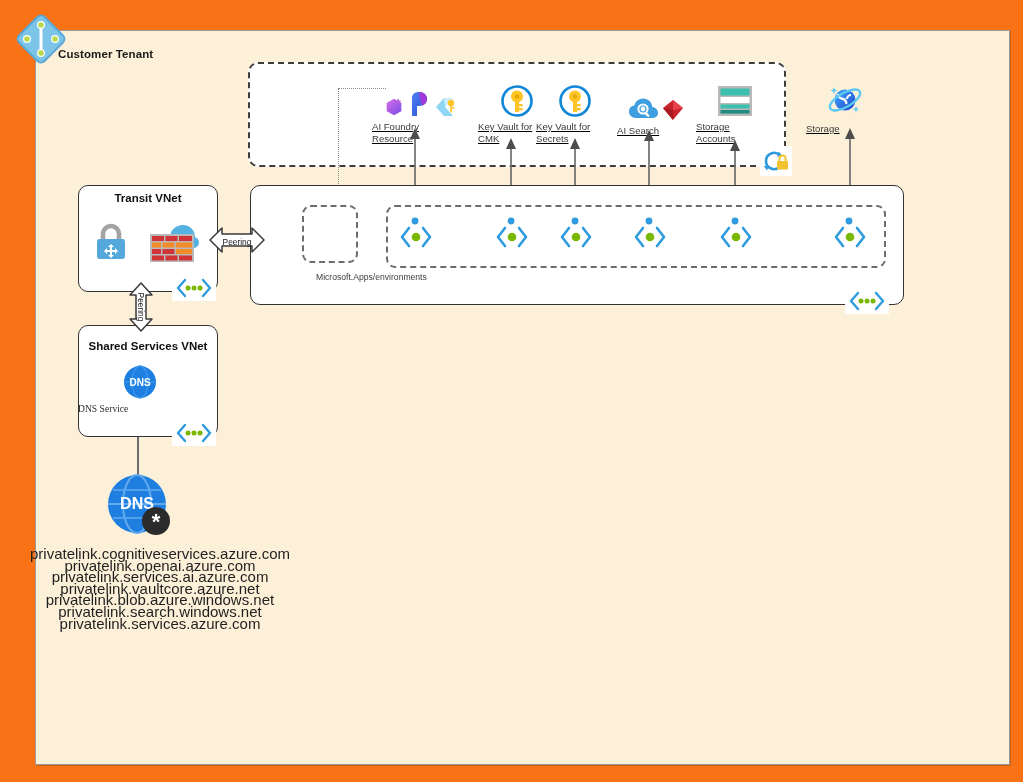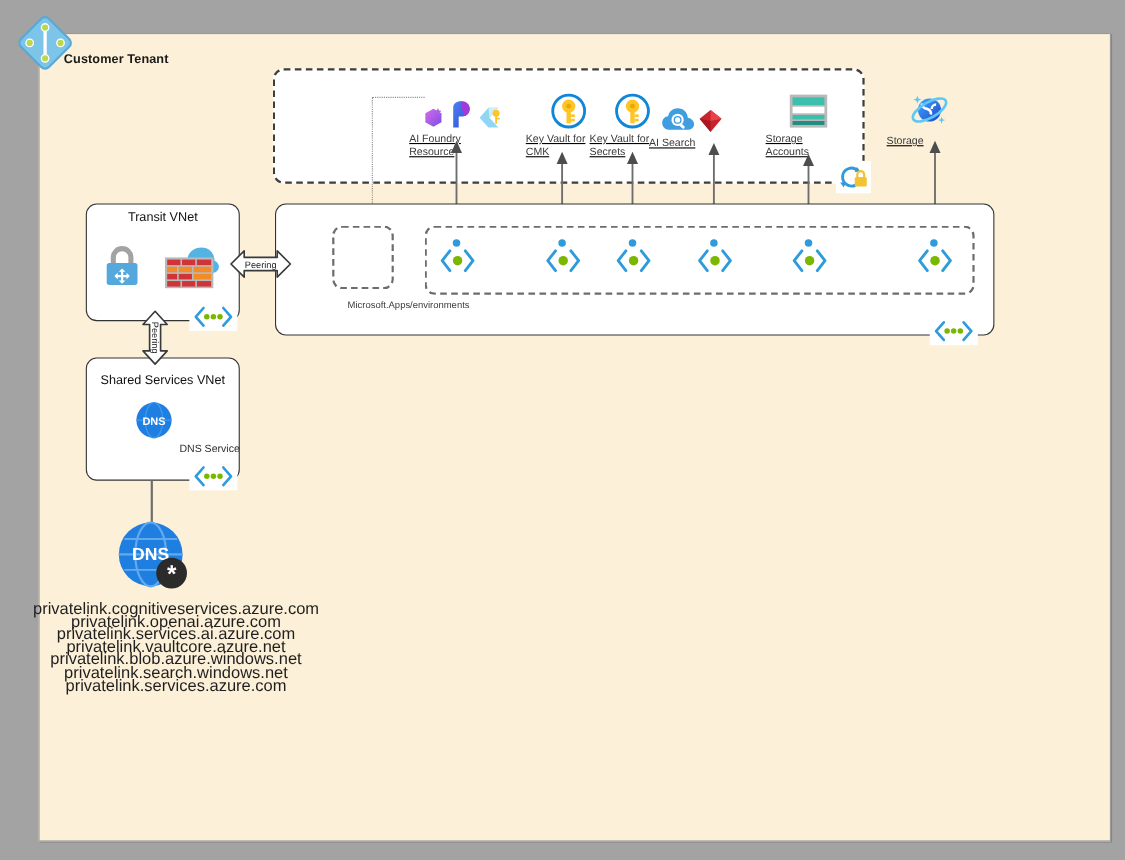--- a/index.html
+++ b/index.html
@@ -1,17 +1,17 @@
 <!DOCTYPE html>
 <html><head>
 <meta charset="utf-8">
 <style>
   html,body{margin:0;padding:0;background:#ffffff;}
   body{font-family:"Liberation Sans",sans-serif;}
-  #canvas{position:relative;width:1023px;height:782px;background:#a3a3a3;overflow:hidden;}
+  #canvas{position:relative;width:1023px;height:782px;background:#f97316;overflow:hidden;}
 
   
   #tenant-frame{
     position:absolute;left:35px;top:30px;width:975px;height:735px;
     background:#fdf0d8;border:1px solid #9a9a9a;box-sizing:border-box;
     box-shadow:1px 1px 0 rgba(0,0,0,.18);
   }
   #tenant-label{
     position:absolute;left:58px;top:48px;font-size:11.5px;font-weight:bold;color:#1a1a1a;
     letter-spacing:.1px;
@@ -22,21 +22,21 @@
   .dashbox{position:absolute;box-sizing:border-box;border:2.2px dashed #3d3d3d;border-radius:10px;background:#ffffff;}
   .solidbox{position:absolute;box-sizing:border-box;border:1.6px solid #333;border-radius:10px;background:#ffffff;}
   .dashgray{position:absolute;box-sizing:border-box;border:2px dashed #6c6c6c;border-radius:9px;background:transparent;}
 
   
   .svc{position:absolute;text-align:left;text-decoration:underline;}
   .svc .ico-row{display:flex;align-items:flex-end;justify-content:center;gap:2px;height:46px;}
   .svc .cap{font-size:9.6px;color:#3a3a3a;line-height:11.5px;margin-top:3px;white-space:pre-line;}
 
   
-  .vnet-title{position:absolute;font-size:11.5px;font-weight:normal;color:#111;text-align:center;}
+  .vnet-title{position:absolute;font-size:11.5px;font-weight:bold;color:#111;text-align:center;}
   .small-cap{position:absolute;font-size:8.6px;color:#3c3c3c;margin-left:48px;}
   .dotline{position:absolute;border-left:1.4px dotted #8c8c8c;}
   .vline{position:absolute;background:#6e6e6e;width:1.6px;}
 
   
   .peering{position:absolute;}
 
   
   #pl-list{position:absolute;left:30px;top:548px;width:260px;text-align:center;
     font-size:15px;color:#1f1f1f;line-height:11.6px;}
@@ -123,21 +123,21 @@
         <circle cx="17" cy="12.5" r="2.2" fill="#e8a800"></circle>
         <rect x="15" y="16" width="4" height="12" fill="#ffc425"></rect>
         <rect x="19" y="20" width="3.6" height="2.4" fill="#ffc425"></rect>
         <rect x="19" y="24" width="3.6" height="2.4" fill="#ffc425"></rect>
       </svg>
     </div>
     <div class="cap">Key Vault for
 Secrets</div>
   </div>
 
-  <div class="svc" style="left:590px;top:76px;width:78px;">
+  <div class="svc" style="left:617px;top:76px;width:78px;">
     <div class="ico-row">
       <svg width="32" height="26" viewBox="0 0 32 26">
         <path d="M8 22 C3.5 22 1 19 1 15.5 C1 12.3 3.4 9.8 6.4 9.6 C7.2 5.5 10.8 2.5 15.2 2.5 C20.2 2.5 24 6.2 24.3 11 C27.6 11.4 30 13.9 30 17 C30 20.2 27.3 22 24 22 Z" fill="#3f9ee0"></path>
         <circle cx="15" cy="13" r="5.6" fill="#ffffff"></circle>
         <circle cx="15" cy="13" r="3.6" fill="#3f9ee0"></circle>
         <circle cx="15" cy="13" r="2.4" fill="#ffffff"></circle>
         <rect x="17.5" y="15.5" width="6" height="2.6" rx="1.3" fill="#ffffff" transform="rotate(42 17.5 15.5)"></rect>
       </svg>
       <svg width="22" height="24" viewBox="0 0 22 24">
         <path d="M11 2 L21 10 L11 22 L1 10 Z" fill="#c9232b"></path>
@@ -331,21 +331,21 @@
 
   <div class="solidbox" style="left:78px;top:325px;width:140px;height:112px;"></div>
   <div class="vnet-title" style="left:78px;top:340px;width:140px;">Shared Services VNet</div>
 
   <svg style="position:absolute;left:123px;top:365px;" width="34" height="34" viewBox="0 0 34 34">
     <circle cx="17" cy="17" r="16" fill="#1f7fe0"></circle>
     <ellipse cx="17" cy="17" rx="8" ry="16" fill="none" stroke="#3b96ef" stroke-width="1.3"></ellipse>
     <line x1="1" y1="17" x2="33" y2="17" stroke="#3b96ef" stroke-width="1.3"></line>
     <text x="17" y="21" text-anchor="middle" font-family="Liberation Sans, sans-serif" font-size="10" font-weight="bold" fill="#ffffff">DNS</text>
   </svg>
-  <div style="position:absolute;left:78px;top:403px;width:140px;text-align:right;font-size:9.6px;color:#2e2e2e;">DNS Service</div>
+  <div style="position:absolute;left:78px;top:403px;width:140px;text-align:left;font-size:9.6px;color:#2e2e2e;font-family:Liberation Serif, serif;">DNS Service</div>
 
   <svg style="position:absolute;left:172px;top:420px;" width="44" height="26" viewBox="0 0 44 26">
     <rect x="0" y="0" width="44" height="26" fill="#ffffff"></rect>
     <path d="M13 5 L6 13 L13 21" fill="none" stroke="#2e9bdc" stroke-width="2.4" stroke-linecap="round" stroke-linejoin="round"></path>
     <path d="M31 5 L38 13 L31 21" fill="none" stroke="#2e9bdc" stroke-width="2.4" stroke-linecap="round" stroke-linejoin="round"></path>
     <circle cx="16" cy="13" r="2.5" fill="#7ab800"></circle>
     <circle cx="22" cy="13" r="2.5" fill="#7ab800"></circle>
     <circle cx="28" cy="13" r="2.5" fill="#7ab800"></circle>
   </svg>
 

